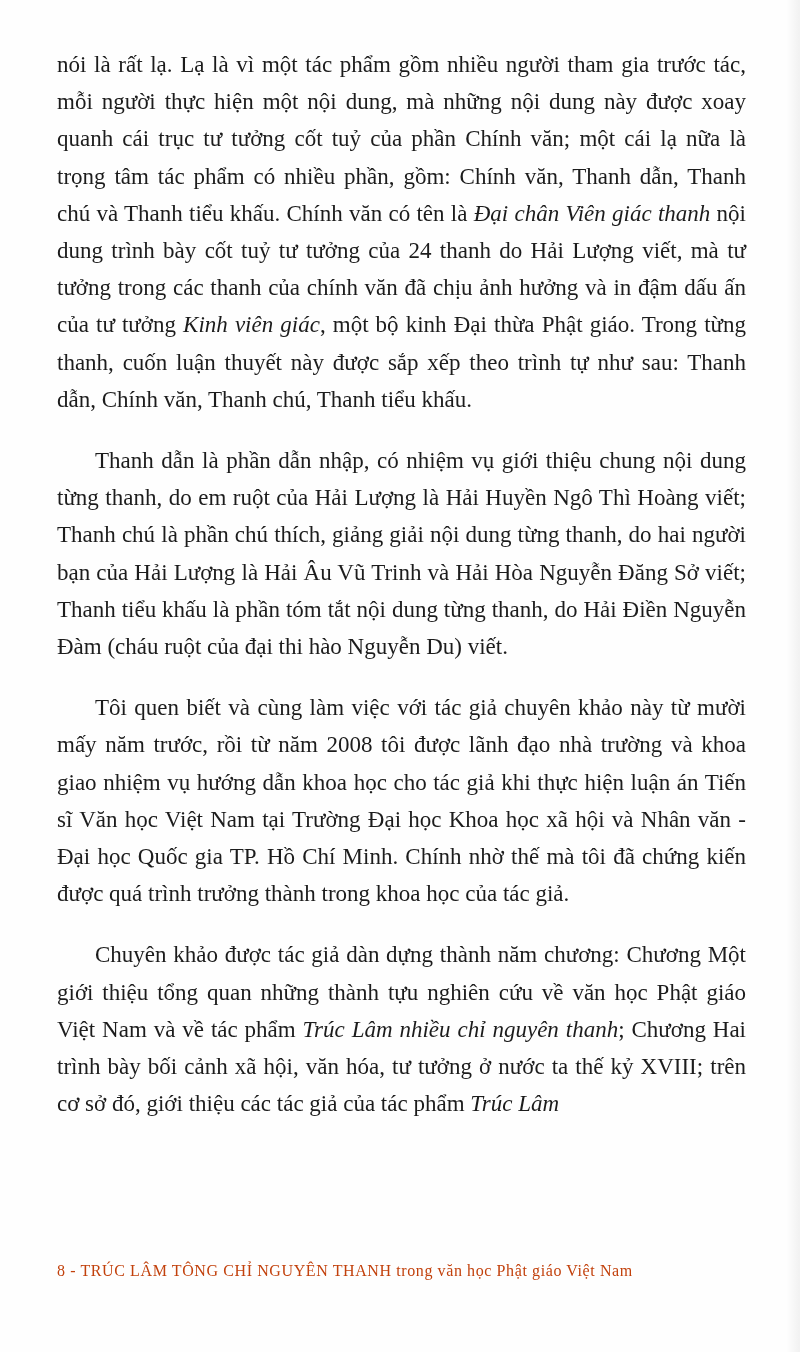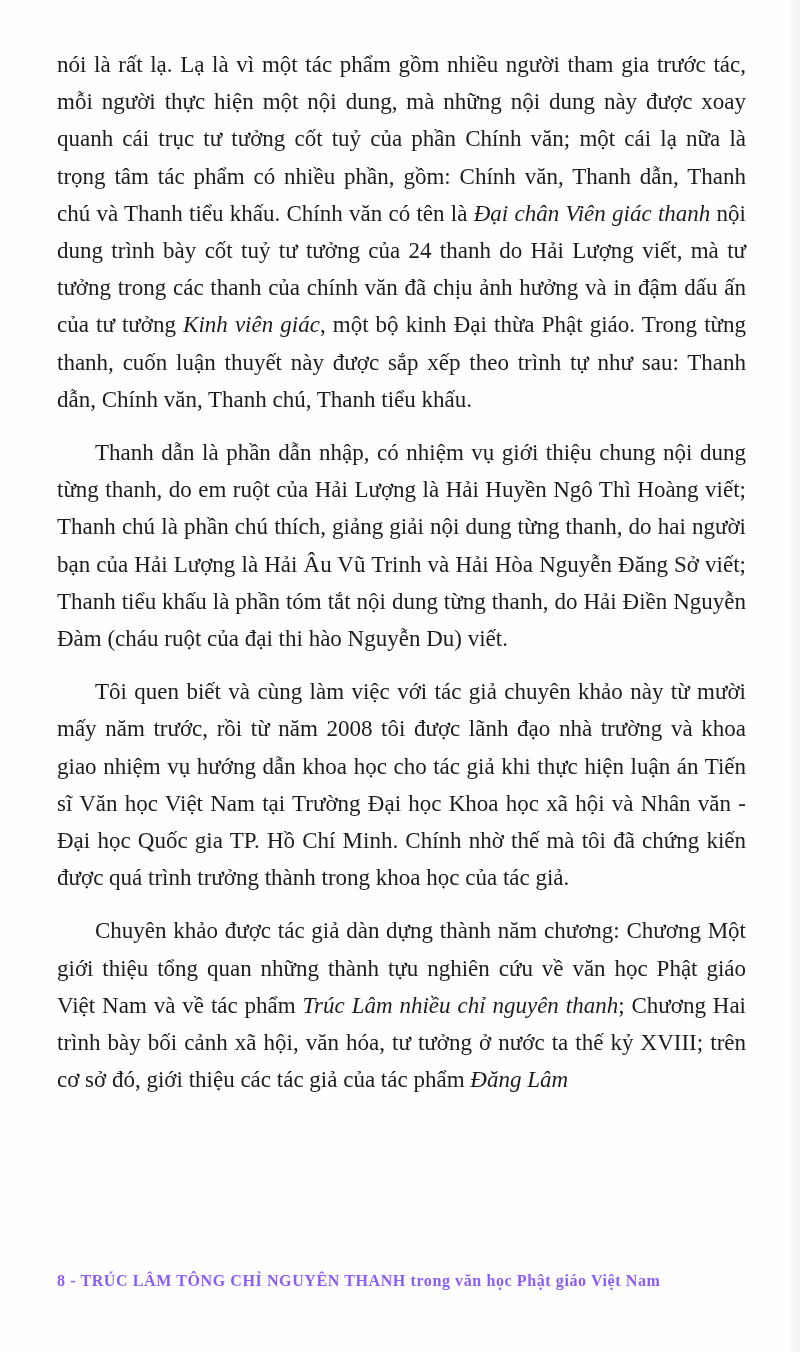--- a/index.html
+++ b/index.html
@@ -37,48 +37,48 @@
     text-align: justify;
     text-justify: inter-word;
     font-family: Liberation Serif, serif;
   }
   .body-text p {
     margin: 0;
     padding: 0;
     text-indent: 38px;
   }
   .body-text p + p {
-    margin-top: 16px;
+    margin-top: 24px;
   }
   .body-text p.no-indent {
     text-indent: 0;
   }
   .body-text i {
     font-style: italic;
   }
   .footer {
     position: absolute;
     left: 57px;
     right: 55px;
-    bottom: 62px;
+    bottom: 72px;
     font-size: 16px;
-    font-weight: bold;
+    font-weight: normal;
     letter-spacing: 0.6px;
-    color: #8b5cf6;
+    color: #c2410c;
     text-align: left;
     white-space: nowrap;
   }
 </style>
 </head>
 <body>
 
 <div class="page">
   <div class="body-text">
       <p class="no-indent"><span>nói là rất lạ. Lạ là vì một tác phẩm gồm nhiều người tham gia trước tác, mỗi người thực hiện một nội dung, mà những nội dung này được xoay quanh cái trục tư tưởng cốt tuỷ của phần Chính văn; một cái lạ nữa là trọng tâm tác phẩm có nhiều phần, gồm: Chính văn, Thanh dẫn, Thanh chú và Thanh tiểu khấu. Chính văn có tên là </span><i>Đại chân Viên giác thanh</i><span> nội dung trình bày cốt tuỷ tư tưởng của 24 thanh do Hải Lượng viết, mà tư tưởng trong các thanh của chính văn đã chịu ảnh hưởng và in đậm dấu ấn của tư tưởng </span><i>Kinh viên giác</i><span>, một bộ kinh Đại thừa Phật giáo. Trong từng thanh, cuốn luận thuyết này được sắp xếp theo trình tự như sau: Thanh dẫn, Chính văn, Thanh chú, Thanh tiểu khấu.</span></p>
       <p><span>Thanh dẫn là phần dẫn nhập, có nhiệm vụ giới thiệu chung nội dung từng thanh, do em ruột của Hải Lượng là Hải Huyền Ngô Thì Hoàng viết; Thanh chú là phần chú thích, giảng giải nội dung từng thanh, do hai người bạn của Hải Lượng là Hải Âu Vũ Trinh và Hải Hòa Nguyễn Đăng Sở viết; Thanh tiểu khấu là phần tóm tắt nội dung từng thanh, do Hải Điền Nguyễn Đàm (cháu ruột của đại thi hào Nguyễn Du) viết.</span></p>
       <p><span>Tôi quen biết và cùng làm việc với tác giả chuyên khảo này từ mười mấy năm trước, rồi từ năm 2008 tôi được lãnh đạo nhà trường và khoa giao nhiệm vụ hướng dẫn khoa học cho tác giả khi thực hiện luận án Tiến sĩ Văn học Việt Nam tại Trường Đại học Khoa học xã hội và Nhân văn - Đại học Quốc gia TP. Hồ Chí Minh. Chính nhờ thế mà tôi đã chứng kiến được quá trình trưởng thành trong khoa học của tác giả.</span></p>
-      <p><span>Chuyên khảo được tác giả dàn dựng thành năm chương: Chương Một giới thiệu tổng quan những thành tựu nghiên cứu về văn học Phật giáo Việt Nam và về tác phẩm </span><i>Trúc Lâm nhiều chỉ nguyên thanh</i><span>; Chương Hai trình bày bối cảnh xã hội, văn hóa, tư tưởng ở nước ta thế kỷ XVIII; trên cơ sở đó, giới thiệu các tác giả của tác phẩm </span><i>Đăng Lâm</i></p>
+      <p><span>Chuyên khảo được tác giả dàn dựng thành năm chương: Chương Một giới thiệu tổng quan những thành tựu nghiên cứu về văn học Phật giáo Việt Nam và về tác phẩm </span><i>Trúc Lâm nhiều chỉ nguyên thanh</i><span>; Chương Hai trình bày bối cảnh xã hội, văn hóa, tư tưởng ở nước ta thế kỷ XVIII; trên cơ sở đó, giới thiệu các tác giả của tác phẩm </span><i>Trúc Lâm</i></p>
     </div>
 
   <div class="footer">
     <span>8 - TRÚC LÂM TÔNG CHỈ NGUYÊN THANH trong văn học Phật giáo Việt Nam</span>
   </div>
 </div>
 
 </body></html>

